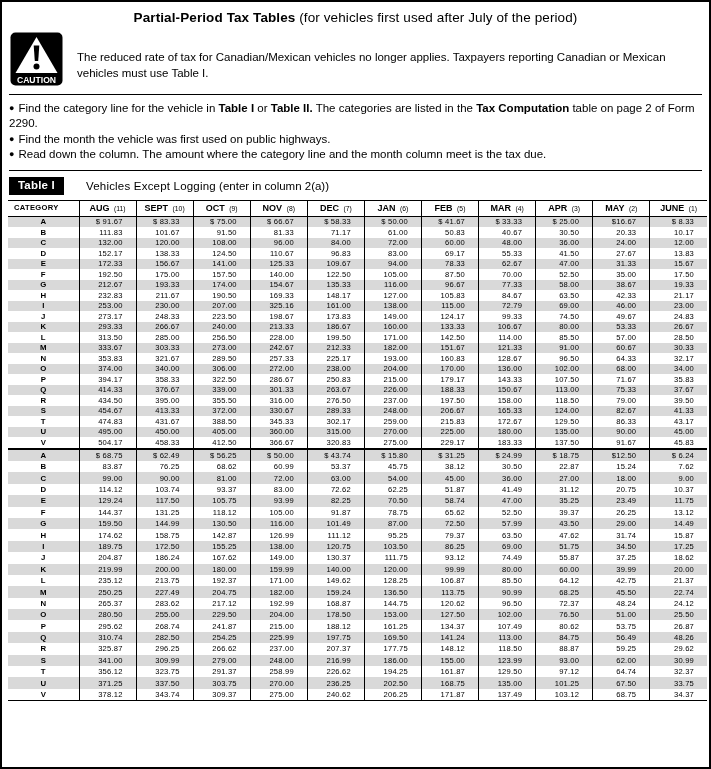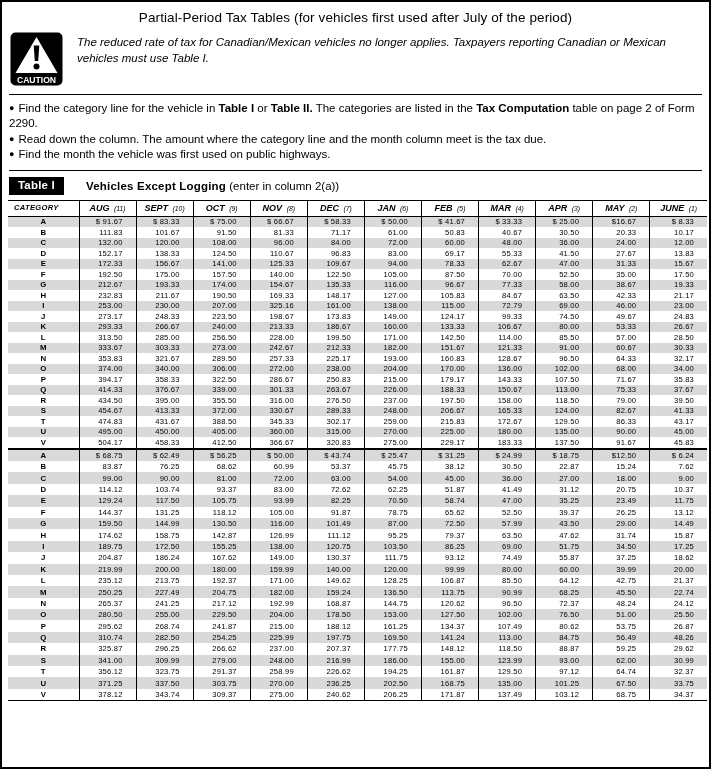--- a/index.html
+++ b/index.html
@@ -3,45 +3,45 @@
 <meta charset="utf-8">
 <style>
   html,body{margin:0;padding:0;background:#fff;}
   .page{
     position:relative;width:711px;height:769px;box-sizing:border-box;
     border:2px solid #000;background:#fff;color:#000;
     font-family:"Liberation Sans","DejaVu Sans",sans-serif;
     padding:5px 6px 0 6px;overflow:hidden;
   }
   .title{ text-align:center;font-size:13.5px;margin-top:3px;letter-spacing:.1px; }
-  .title .b{ font-weight:normal; }
+  .title .b{ font-weight:bold; }
   .caution-row{ display:flex;align-items:flex-start;margin:7px 2px 0 2px; }
   .caution-text{
-    font-style:italic;font-size:11.5px;line-height:1.35;margin-left:14px;margin-top:3px;max-width:620px;
+    font-size:11.5px;line-height:1.35;margin-left:14px;margin-top:18px;max-width:620px;
   }
   .rule{ border:none;border-top:1.5px solid #000;margin:7px 1px 6px 1px; }
   .bullets{ font-size:11.5px;line-height:1.34;margin:2px 1px 0 1px; }
   .bullets .line{ margin:0; }
   .bullets .dot{ font-size:9px;vertical-align:1px;margin-right:4px; }
   .bullets .bd{ font-weight:bold; }
   .tbl-head{ display:flex;align-items:center;margin:4px 1px 5px 1px; }
   .badge{
     background:#000;color:#fff;font-weight:bold;font-size:11.5px;
     padding:2.5px 9px 3.5px 9px;letter-spacing:.2px;
   }
   .thead-txt{ font-size:11.5px;margin-left:22px; }
-  .thead-txt .hb{ font-weight:bold;letter-spacing:.2px; }
+  .thead-txt .hb{ font-weight:normal;letter-spacing:.2px; }
   table.tax{
     width:699px;table-layout:fixed;border-collapse:collapse;
     border-top:1.5px solid #000;border-bottom:1.5px solid #000;
   }
   table.tax col.c0{ width:71px; }
   table.tax th{
     font-size:9px;font-weight:bold;text-align:center;vertical-align:middle;
-    border-bottom:1.5px solid #000;padding:2px 0 3px 0;white-space:nowrap;font-style:italic;
+    border-bottom:1.5px solid #000;padding:2px 0 3px 0;white-space:nowrap;
   }
   table.tax th .mn{ font-size:6.8px;font-weight:normal;letter-spacing:0; }
   table.tax th.cath{ font-size:7.6px;letter-spacing:.3px;text-align:left;padding-left:6px; }
   table.tax td{
     font-size:7.6px;padding:0;white-space:nowrap;overflow:hidden;vertical-align:middle;
   }
   #table1 td{ height:10.5px; }
   #table2 td{ height:11.4px; }
   table.tax td.cat{ text-align:center;font-weight:bold;font-size:7.8px; }
   table.tax td.val{ text-align:right;padding-right:13px;letter-spacing:.2px; }
@@ -64,22 +64,22 @@
       <circle cx="26.5" cy="34.5" r="3" fill="#000"></circle>
       <text x="26.5" y="50.5" fill="#fff" font-size="8.6" font-weight="bold" text-anchor="middle" font-family="Liberation Sans, DejaVu Sans, sans-serif">CAUTION</text>
     </svg>
     <div class="caution-text">The reduced rate of tax for Canadian/Mexican vehicles no longer applies. Taxpayers reporting Canadian or Mexican vehicles must use Table I.</div>
   </div>
 
   <hr class="rule">
 
   <div class="bullets" id="bullets">
       <div class="line"><span class="dot">●</span><span>Find the category line for the vehicle in </span><span class="bd">Table I</span><span> or </span><span class="bd">Table II.</span><span> The categories are listed in the </span><span class="bd">Tax Computation</span><span> table on page 2 of Form 2290.</span></div>
+      <div class="line"><span class="dot">●</span><span>Find the month the vehicle was first used on public highways.</span></div>
       <div class="line"><span class="dot">●</span><span>Read down the column. The amount where the category line and the month column meet is the tax due.</span></div>
-      <div class="line"><span class="dot">●</span><span>Find the month the vehicle was first used on public highways.</span></div>
     </div>
 
   <hr class="rule">
 
   <div class="tbl-head">
     <span class="badge">Table I</span>
     <span class="thead-txt"><span class="hb">Vehicles Except Logging</span><span> (enter in column 2(a))</span></span>
   </div>
 
   <table class="tax" id="table1">
@@ -442,21 +442,21 @@
         <col>
       </colgroup>
       <tbody>
         <tr class="shade">
           <td class="cat">A</td>
           <td class="val">$ 68.75</td>
           <td class="val">$ 62.49</td>
           <td class="val">$ 56.25</td>
           <td class="val">$ 50.00</td>
           <td class="val">$ 43.74</td>
-          <td class="val">$ 25.47</td>
+          <td class="val">$ 15.80</td>
           <td class="val">$ 31.25</td>
           <td class="val">$ 24.99</td>
           <td class="val">$ 18.75</td>
           <td class="val">$12.50</td>
           <td class="val">$ 6.24</td>
         </tr>
         <tr>
           <td class="cat">B</td>
           <td class="val">83.87</td>
           <td class="val">76.25</td>
@@ -620,21 +620,21 @@
           <td class="val">136.50</td>
           <td class="val">113.75</td>
           <td class="val">90.99</td>
           <td class="val">68.25</td>
           <td class="val">45.50</td>
           <td class="val">22.74</td>
         </tr>
         <tr>
           <td class="cat">N</td>
           <td class="val">265.37</td>
-          <td class="val">241.25</td>
+          <td class="val">283.62</td>
           <td class="val">217.12</td>
           <td class="val">192.99</td>
           <td class="val">168.87</td>
           <td class="val">144.75</td>
           <td class="val">120.62</td>
           <td class="val">96.50</td>
           <td class="val">72.37</td>
           <td class="val">48.24</td>
           <td class="val">24.12</td>
         </tr>

